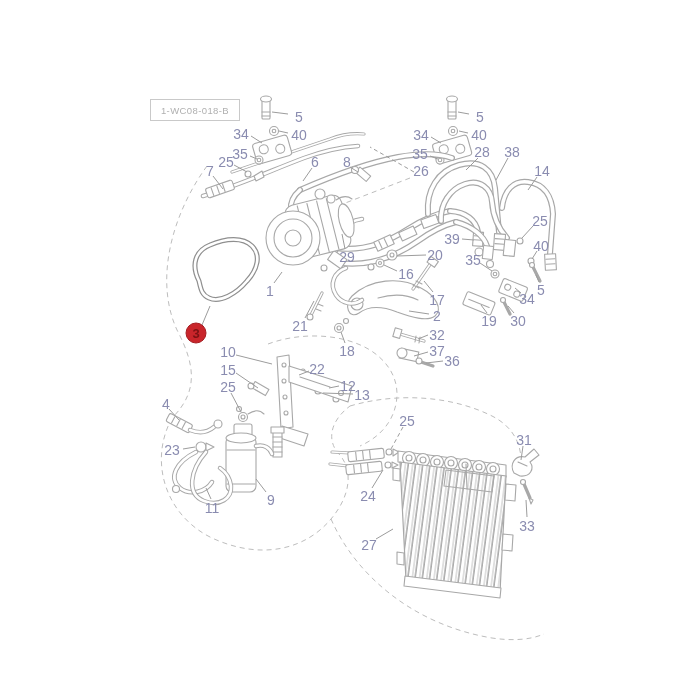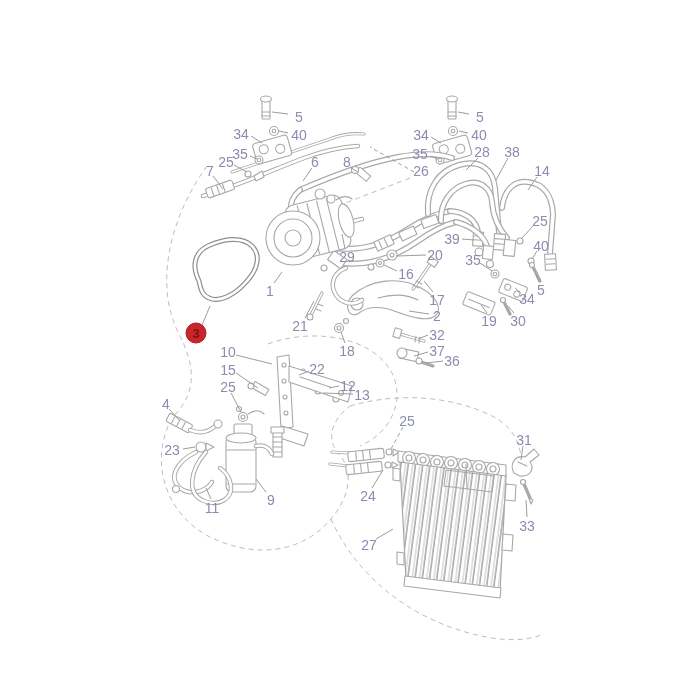--- a/index.html
+++ b/index.html
@@ -588,13 +588,14 @@
         </g>
         <g>
           <text x="527" y="525.5" class="lbl">33</text>
         </g>
         <g>
           <text x="369" y="544.5" class="lbl">27</text>
         </g>
       </g>
 </svg>
 
+<div class="frame-label">1-WC08-018-B</div>
 </div>
 
 </body></html>

